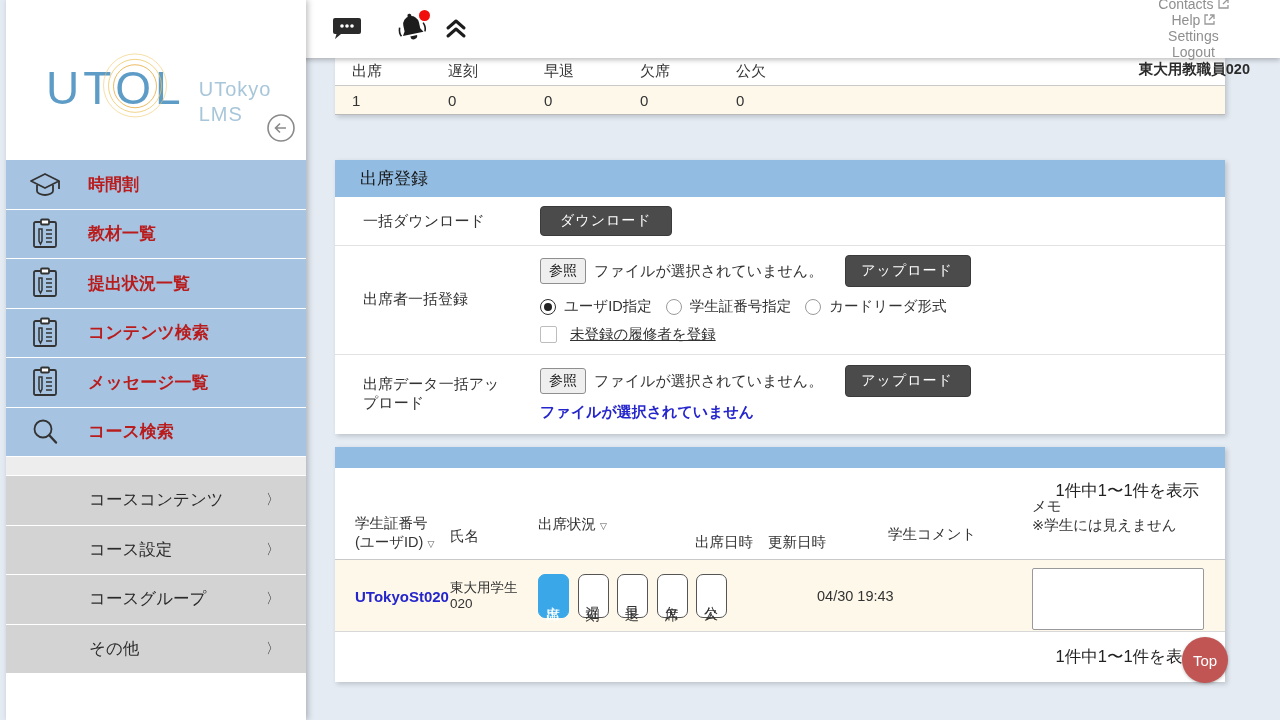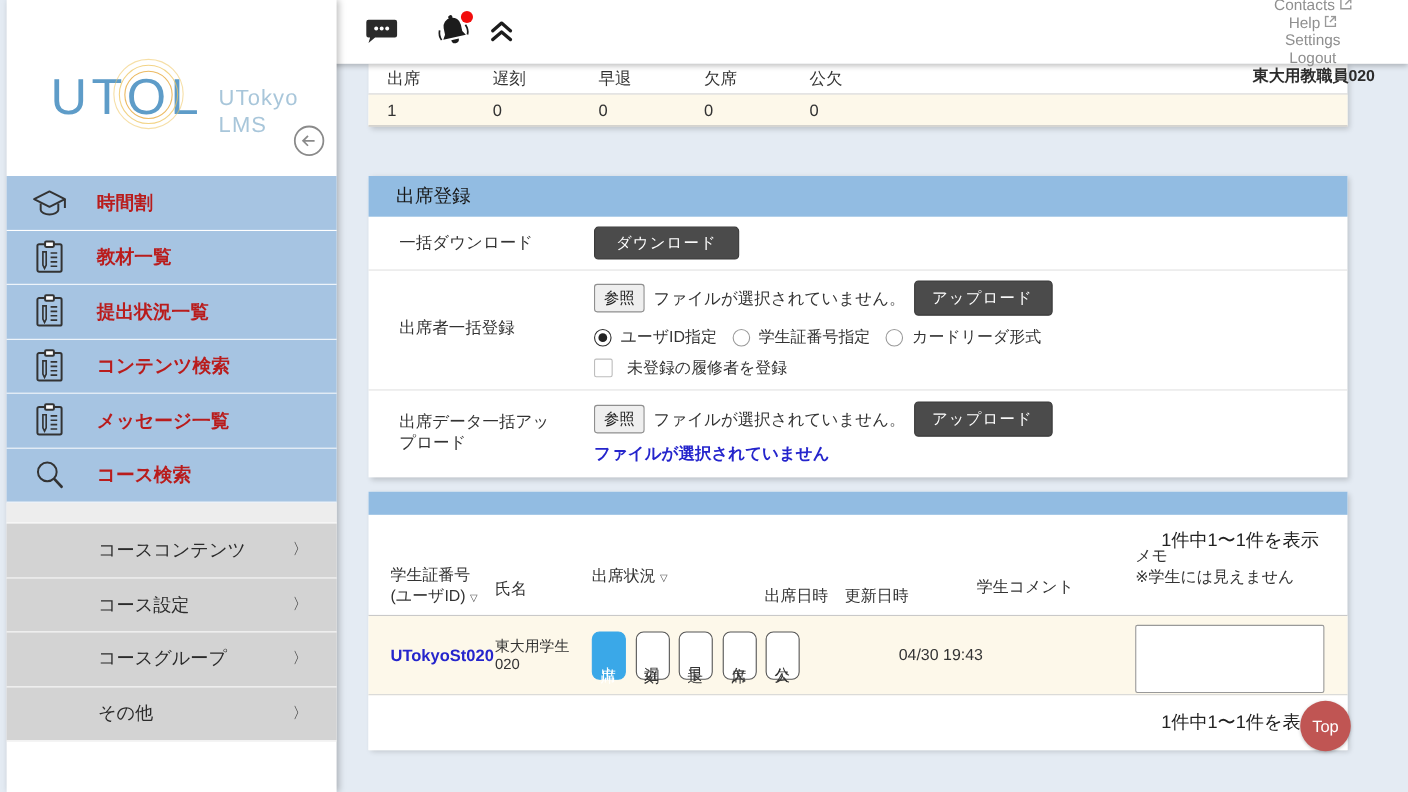--- a/index.html
+++ b/index.html
@@ -58,28 +58,28 @@
   .fr-label { width:205px; padding-left:28px; font-size:15px; color:#333; display:flex; align-items:center; }
   .fr-label span { line-height:1.25; }
   .row-dl { height:49px; align-items:center; }
   .btn-dark { background:#4b4b4b; color:#fff; border:1px solid #3a3a3a; border-radius:4px; font-size:14px; padding:6px 17px; cursor:pointer; font-family:inherit; letter-spacing:1px; }
   .btn-dl { padding:5px 19px; }
   .row-bulk { padding:9px 0 10px; }
   .bulk-right { display:flex; flex-direction:column; }
   .file-line { display:flex; align-items:center; }
   .btn-browse { background:#efefef; border:1px solid #8f8f8f; border-radius:3px; font-size:14px; padding:3px 8px; cursor:pointer; font-family:inherit; color:#222; }
   .file-text { margin-left:8px; font-size:15px; color:#333; }
-  .btn-upload { margin-left:8px;padding-left:15px; }
+  .btn-upload { margin-left:22px;padding-left:15px; }
   .radio-line { display:flex; align-items:center; margin-top:10px; }
   .radio-group { display:flex; align-items:center; margin-right:14px; cursor:pointer; }
   .radio-circle { width:16px; height:16px; border-radius:50%; border:1.5px solid #9a9a9a; background:#fff; position:relative; }
   .radio-circle.checked { border-color:#2e2e2e; }
   .radio-circle.checked::after { content:""; position:absolute; left:3px; top:3px; width:8px; height:8px; border-radius:50%; background:#222; }
   .radio-label { margin-left:8px; font-size:14.5px; color:#333; }
-  .check-line { display:flex; align-items:center; margin-top:9px; }
+  .check-line { display:flex; align-items:center; margin-top:9px;text-decoration:underline; }
   .checkbox { width:17px; height:17px; border:1.5px solid #bdbdbd; background:#fff; border-radius:2px; cursor:pointer; }
   .check-label { margin-left:13px; font-size:14.5px; color:#333; }
   .row-dataupl { padding:10px 0 12px; }
   .fr-label.wrap span { display:block; width:148px; }
   .fmt-link { margin-top:6px; font-size:15px; font-weight:bold; color:#2525cc; text-decoration:none; cursor:pointer; width:fit-content; }
 
   
   .panel-results { top:389px; }
   .res-bluebar { height:21px; background:#92bce2; }
   .res-head { position:relative; height:92px; border-bottom:1px solid #c9c9c9; }

